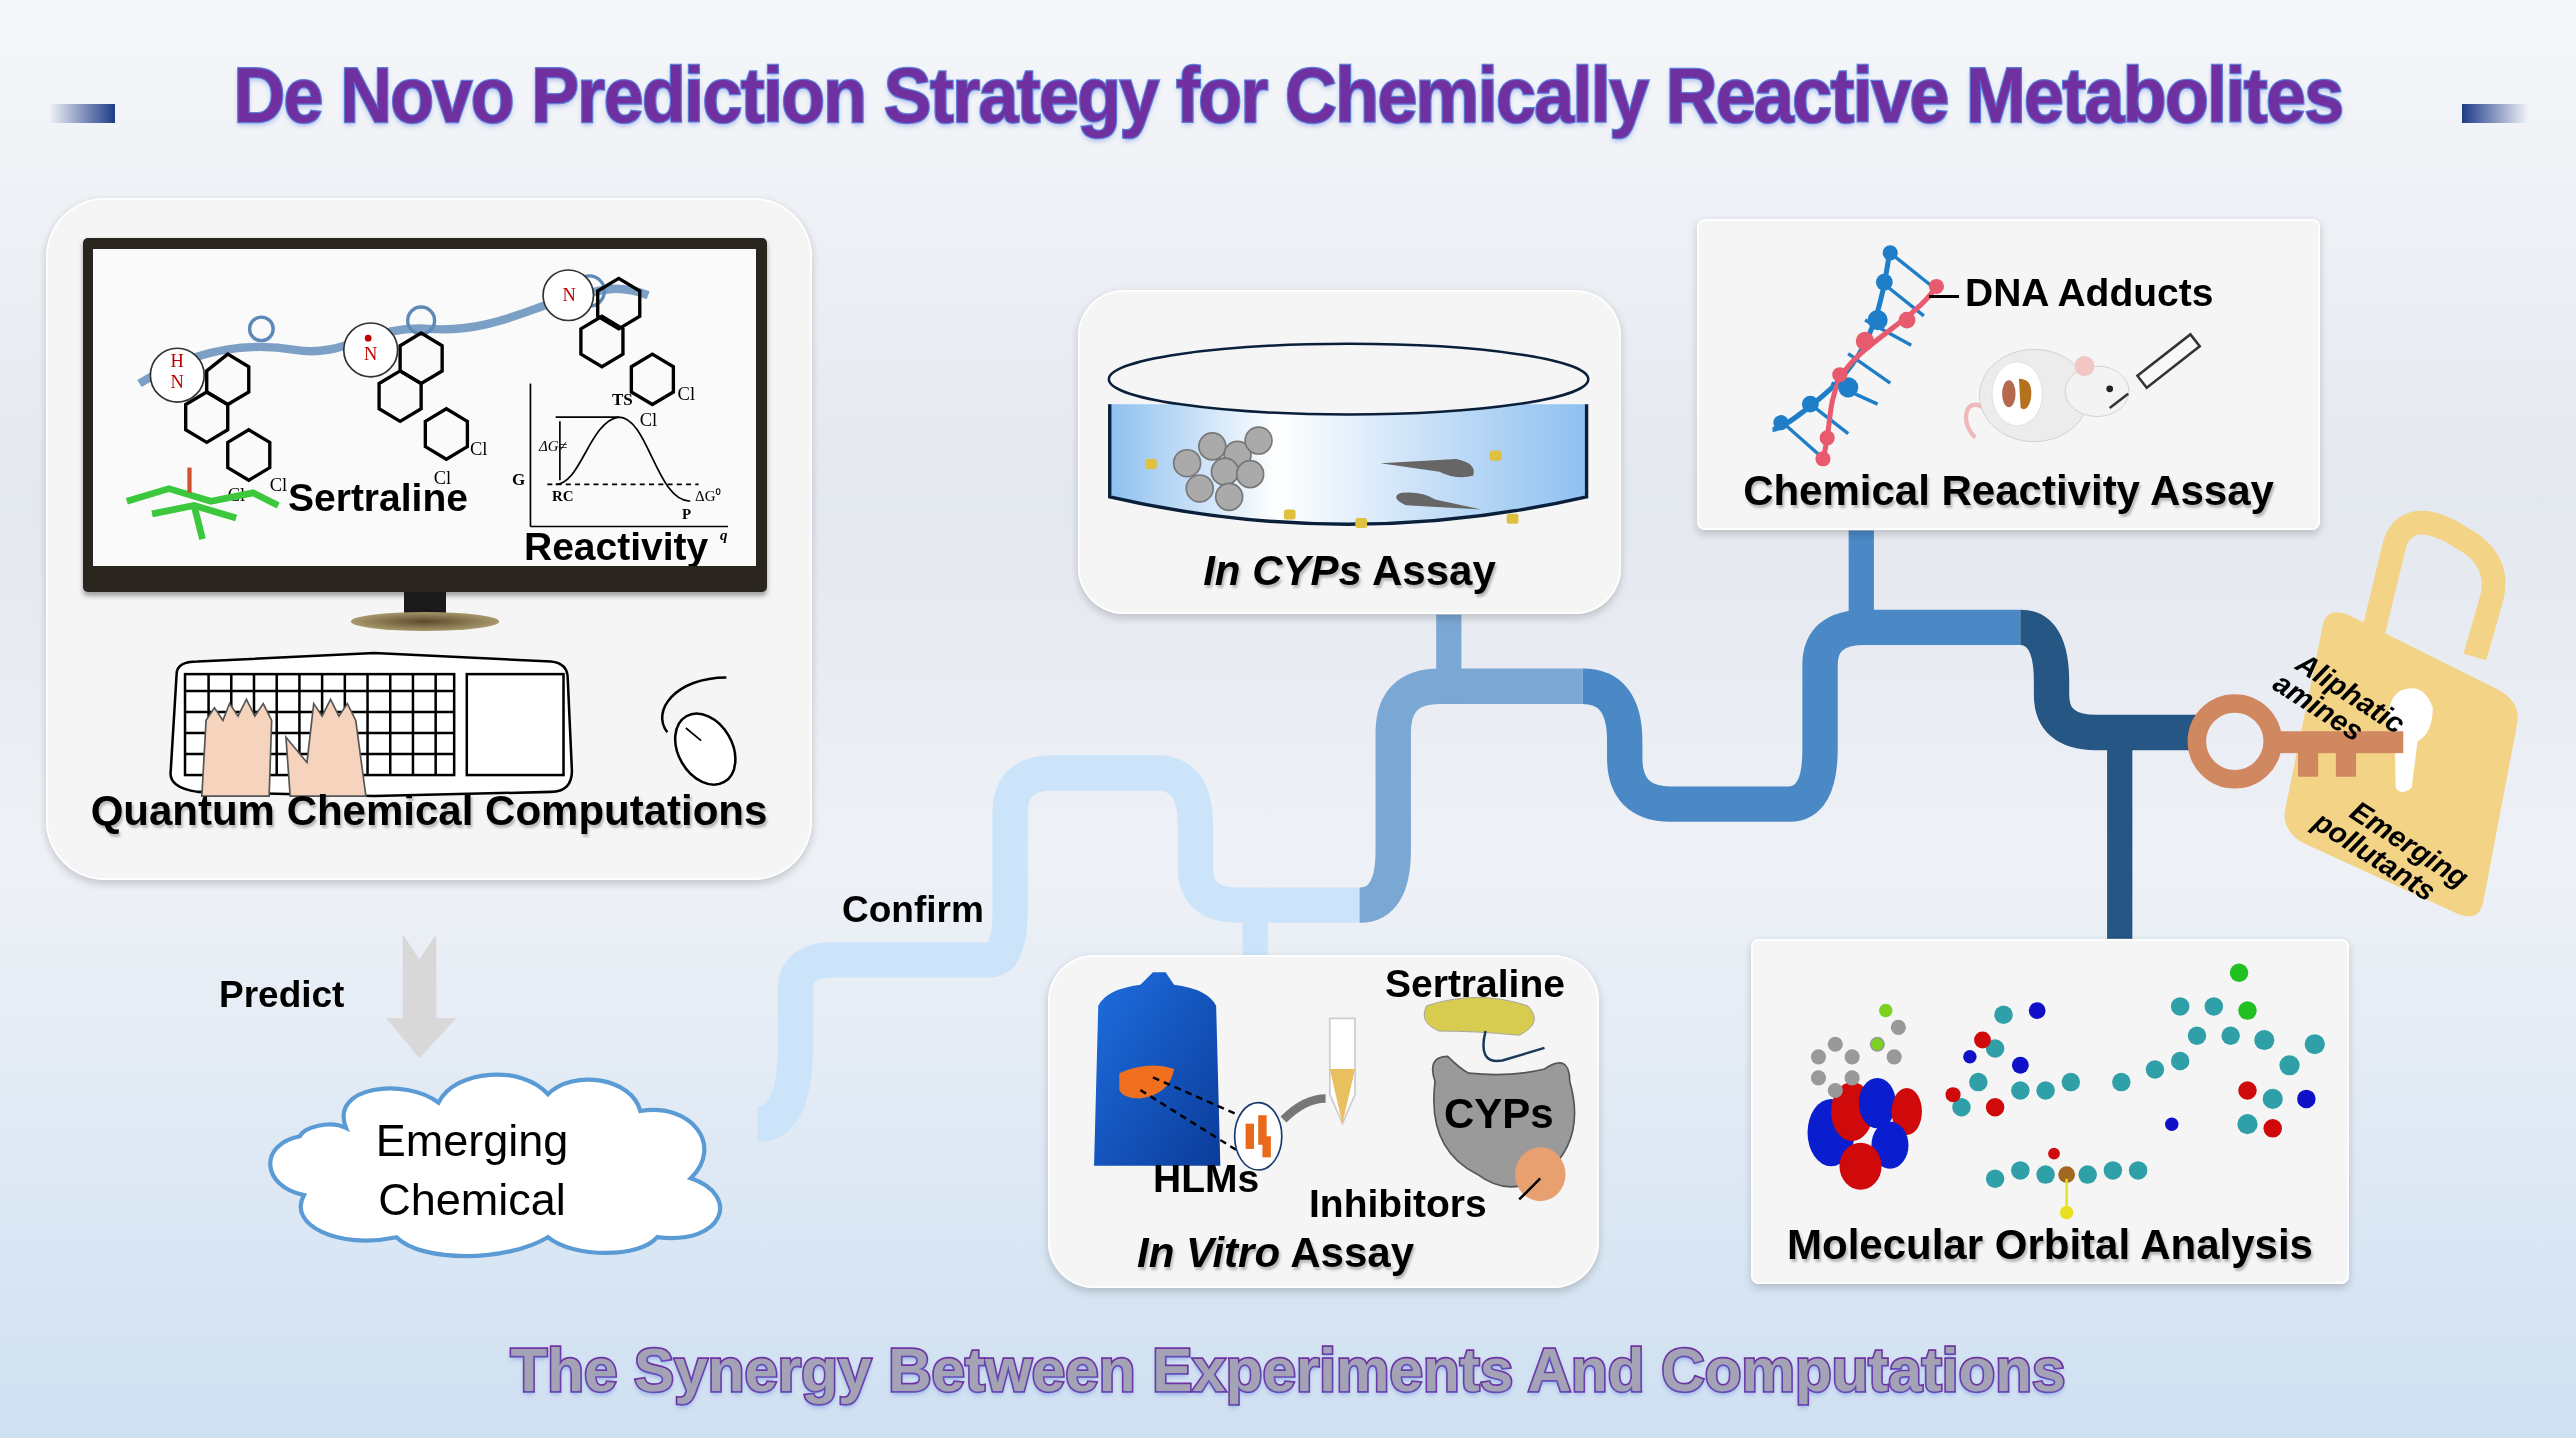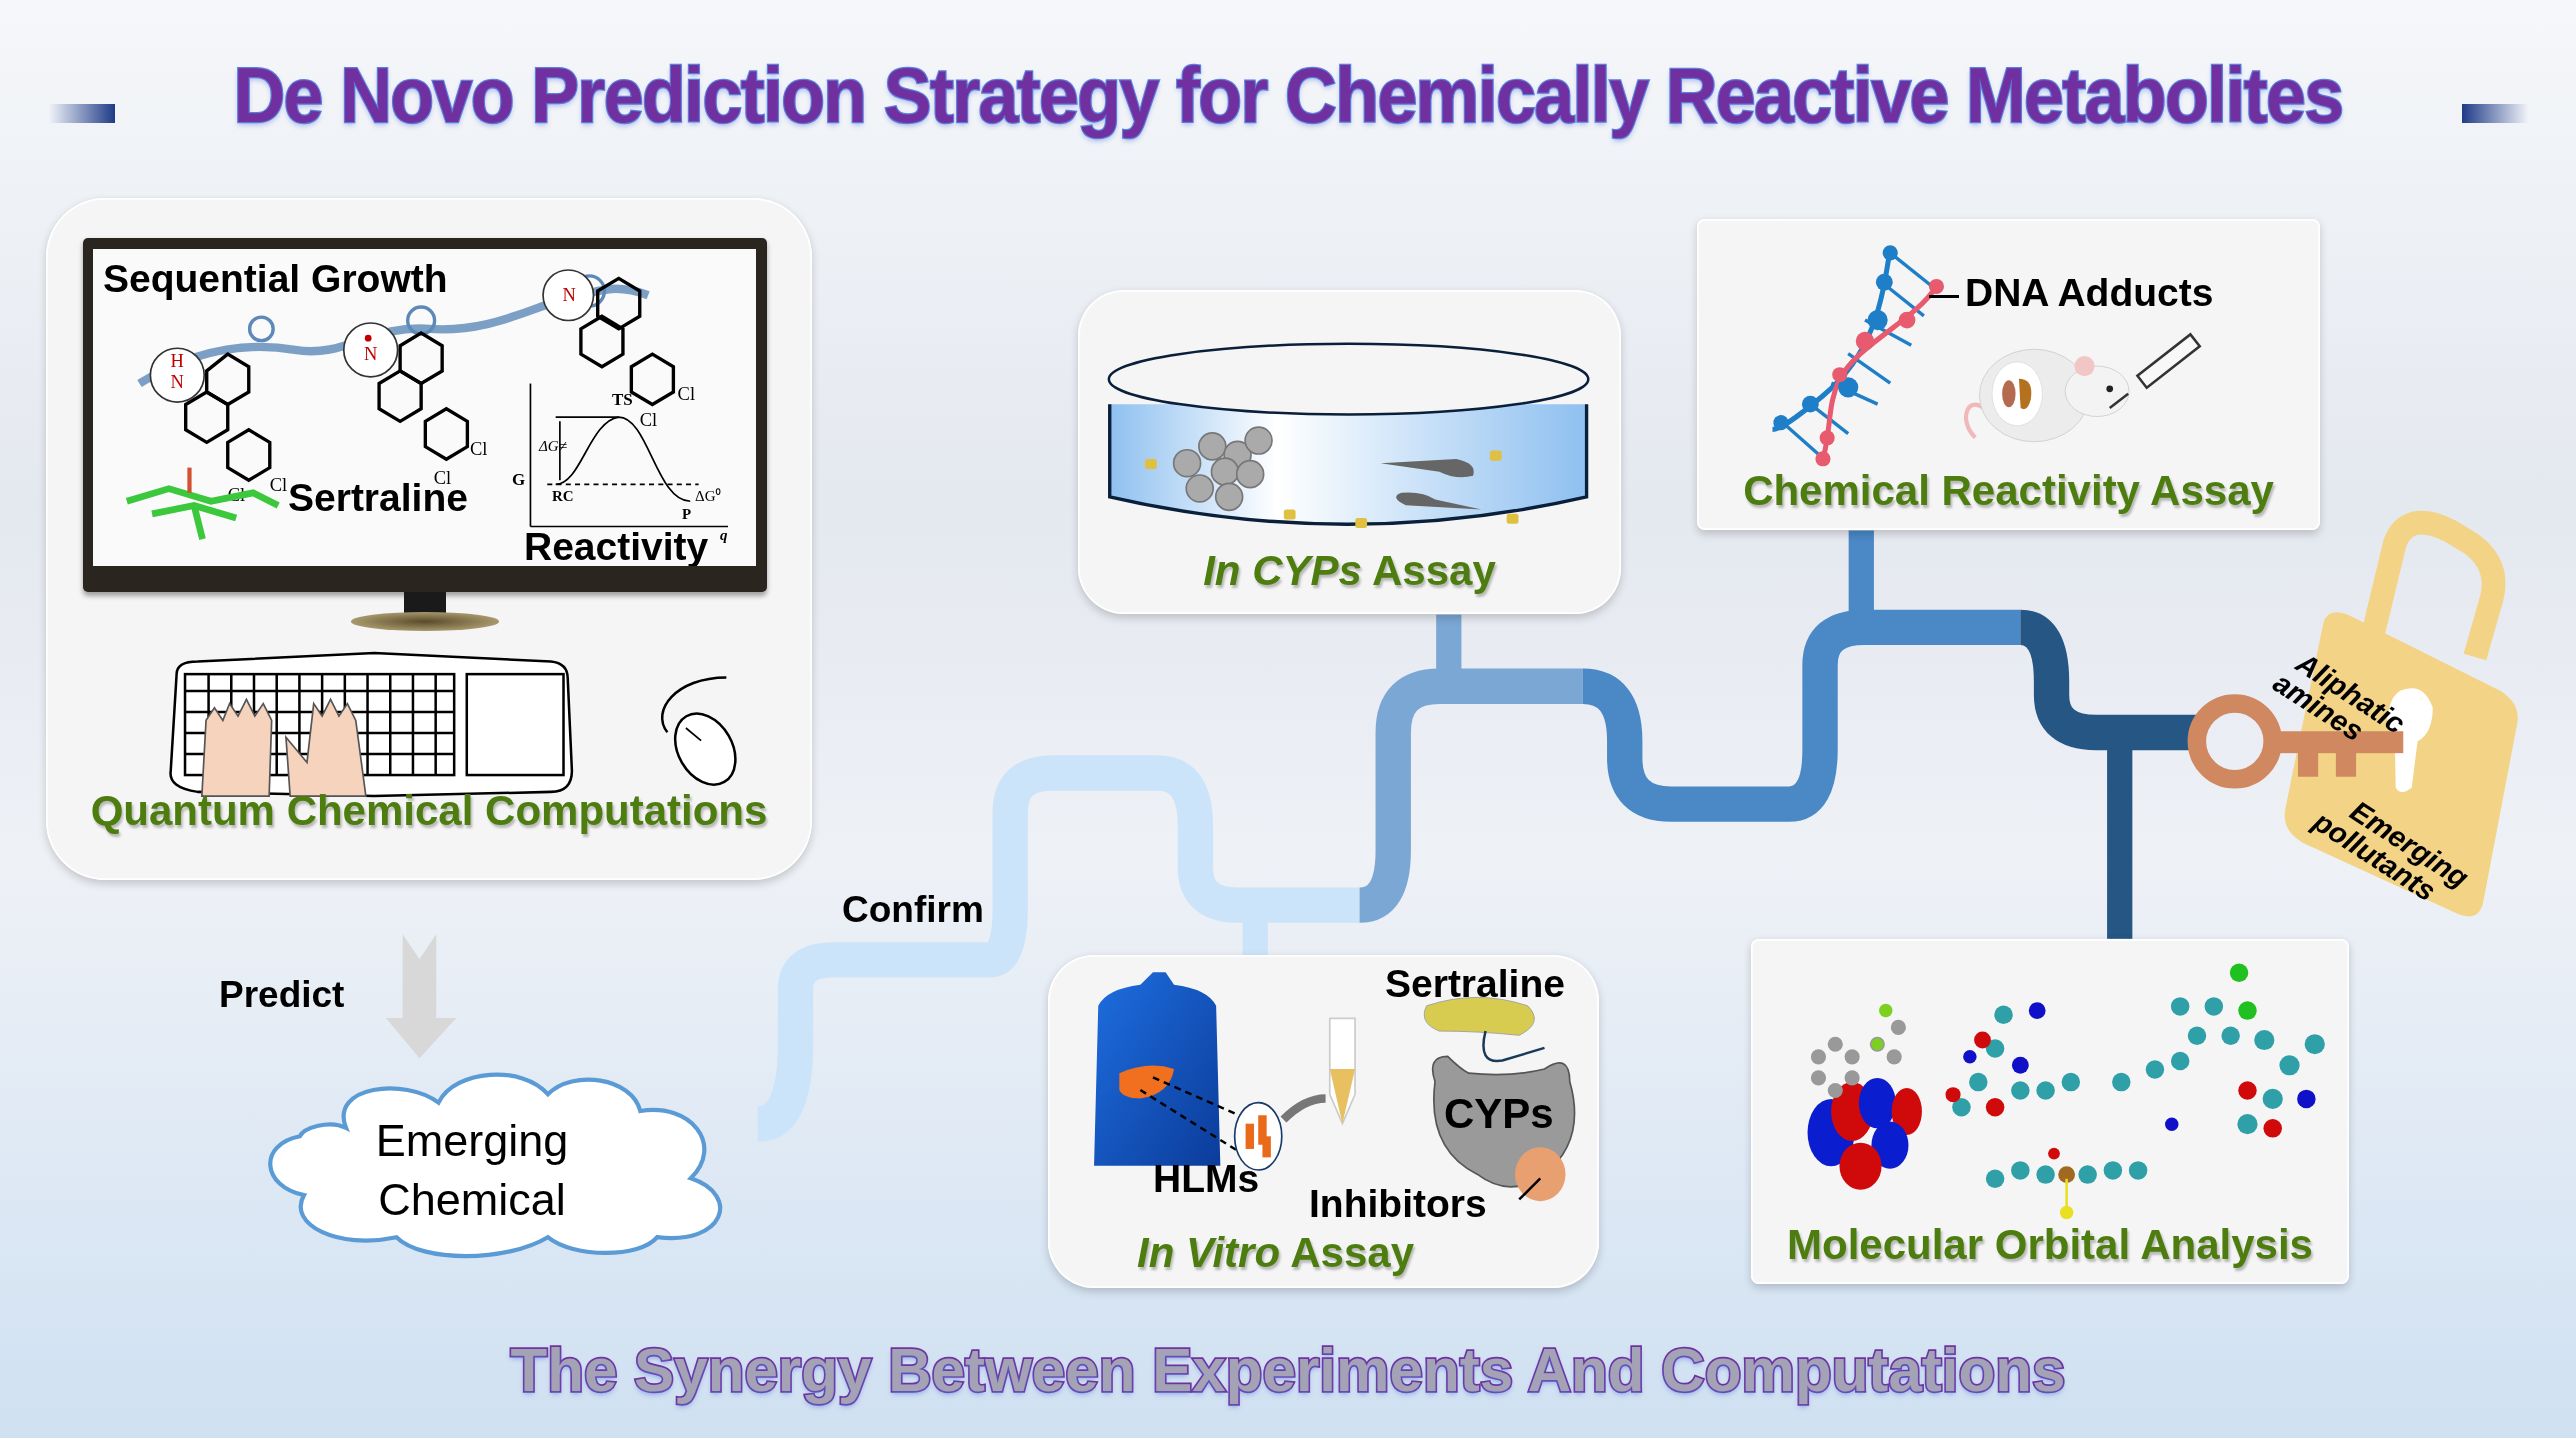--- a/index.html
+++ b/index.html
@@ -8,21 +8,21 @@
     background:linear-gradient(180deg,#f5f7fa 0%,#e4e8ef 35%,#eef1f6 60%,#dbe7f4 85%,#cfe0f1 100%);}
   .abs{position:absolute;}
   .main-title{left:0;top:51px;width:2576px;text-align:center;font-weight:bold;font-size:77px;
     color:#7030a0;letter-spacing:-1.7px;transform:scaleX(0.93);transform-origin:center;
     -webkit-text-stroke:2.5px #5a7fdc;paint-order:stroke fill;
     text-shadow:0 3.4px 5px rgba(90,120,220,0.45);}
   .title-deco{top:104px;width:66px;height:18.5px;background:linear-gradient(90deg,#f0f3f8,#1f3b87);}
   .title-deco.l{left:49px;}
   .title-deco.r{left:2462px;background:linear-gradient(90deg,#1f3b87,#f0f3f8);}
   .panel{background:#f5f5f5;border-radius:59px;box-shadow:0 3.4px 8.4px rgba(0,0,0,0.18),inset 0 0 0 1.7px #fff;}
-  .red-label{color:#4d7c0f;font-weight:bold;text-align:center;text-shadow:1.7px 2.5px 2.5px rgba(0,0,0,0.25);}
+  .red-label{color:#000000;font-weight:bold;text-align:center;text-shadow:1.7px 2.5px 2.5px rgba(0,0,0,0.25);}
   .blk{color:#000;font-weight:bold;}
   .bottom-title{left:0;top:1334px;width:2576px;text-align:center;font-weight:bold;font-size:62px;
     color:#a3a3b5;-webkit-text-stroke:3.4px #7030a0;paint-order:stroke fill;
     text-shadow:0 3.4px 5px rgba(90,120,220,0.55);transform:scaleX(0.97);}
   svg{overflow:visible;}
 </style>
 </head>
 <body>
 
 <div class="abs title-deco l"></div>
@@ -39,21 +39,20 @@
   <rect x="1706" y="730" width="30" height="100" fill="#7ba7d4"></rect>
   <rect x="1476" y="1075" width="30" height="70" fill="#cce4fa"></rect>
   <rect x="2196" y="630" width="30" height="115" fill="#4a88c6"></rect>
   <rect x="2503" y="890" width="30" height="225" fill="#255684"></rect>
 </svg>
 
 <div class="abs panel" style="left:46px;top:198px;width:766px;height:682px;">
 
   <div class="abs" style="left:37px;top:40px;width:684px;height:354px;background:#2b2520;border-radius:5px;box-shadow:0 3.4px 5px rgba(0,0,0,0.35);">
     <div class="abs" style="left:10px;top:11px;width:663px;height:317px;background:#fafafa;overflow:hidden;">
-      <div class="abs blk" style="left:10px;top:8.4px;font-size:39px;">Sequential Growth</div>
       <svg class="abs" style="left:0;top:0;" width="663" height="317" viewBox="0 0 788 377">
 
         <path d="M 55 160 C 120 120, 180 110, 240 120 C 300 130, 330 90, 400 95 C 470 100, 520 70, 560 60 C 600 50, 620 40, 660 55" fill="none" stroke="#5d89b8" stroke-width="10" opacity="0.8"></path>
         <circle cx="200" cy="95" r="14" fill="none" stroke="#5d89b8" stroke-width="4"></circle>
         <circle cx="390" cy="85" r="16" fill="none" stroke="#5d89b8" stroke-width="4"></circle>
         <circle cx="590" cy="50" r="18" fill="none" stroke="#5d89b8" stroke-width="4"></circle>
 
         <circle cx="100" cy="150" r="32" fill="#fff" stroke="#333" stroke-width="2"></circle>
         <text x="92" y="140" font-family="Liberation Serif, serif" font-size="22" fill="#c00000">H</text>
         <text x="92" y="165" font-family="Liberation Serif, serif" font-size="22" fill="#c00000">N</text>

